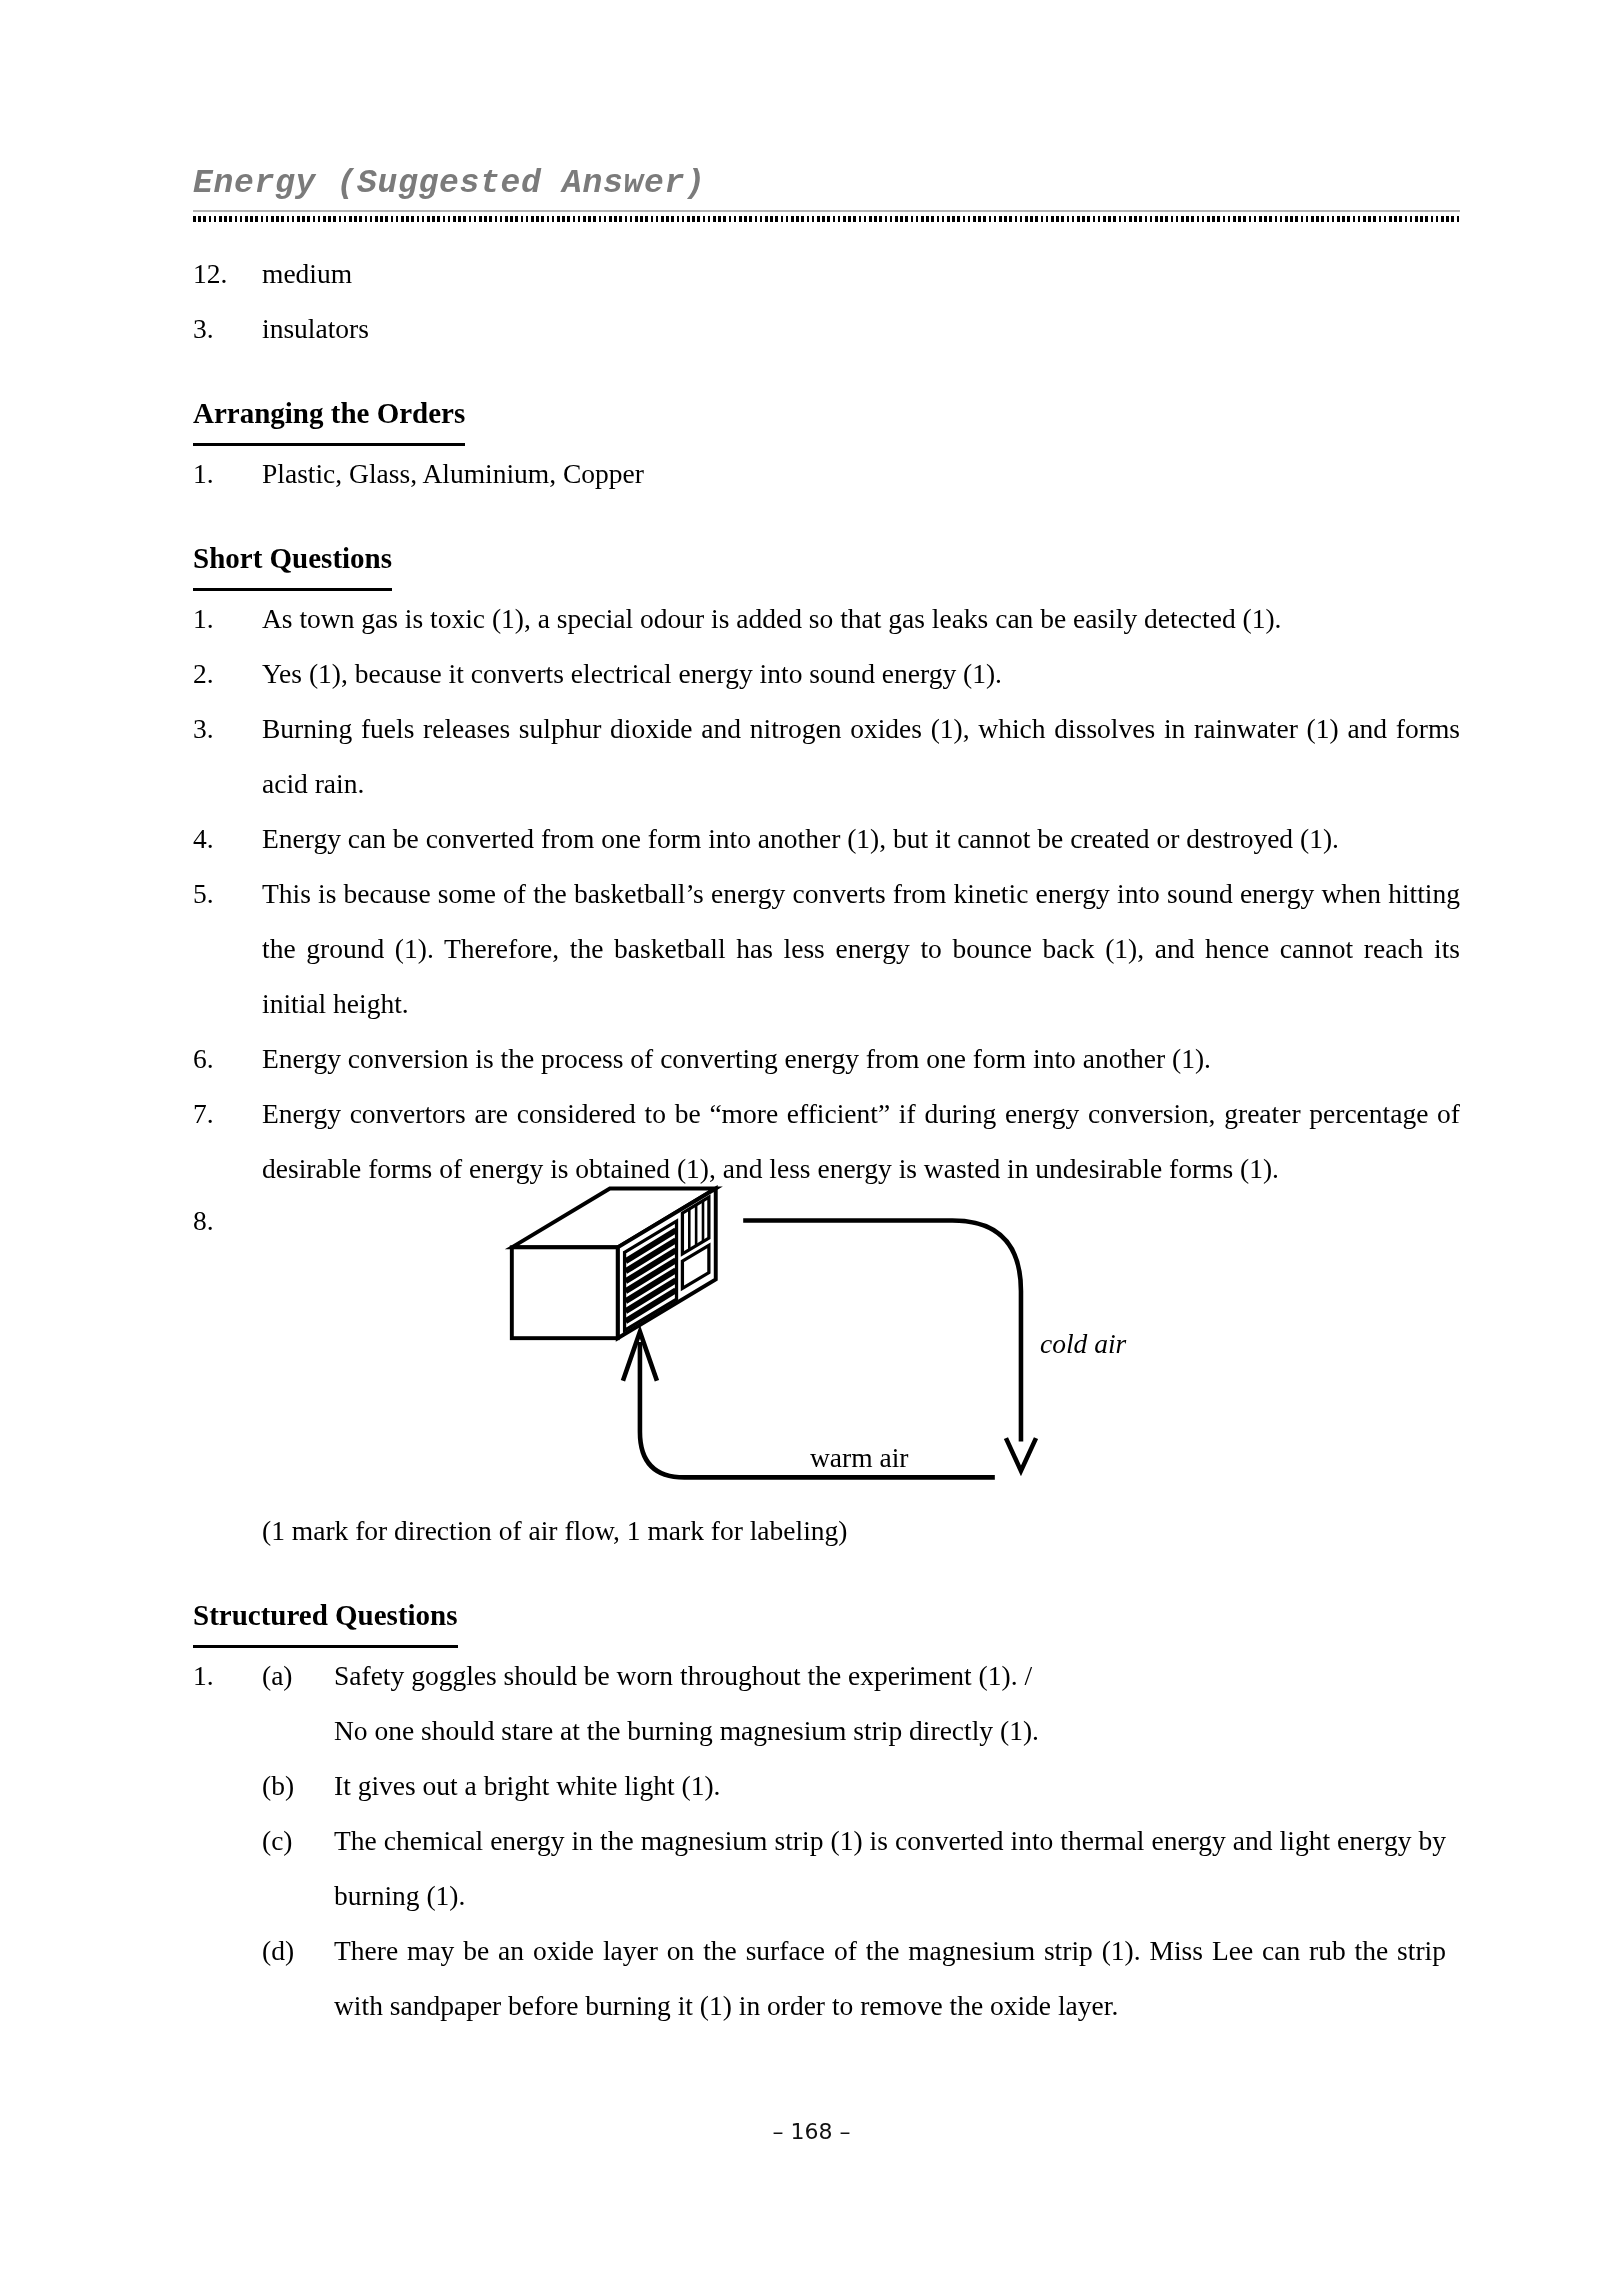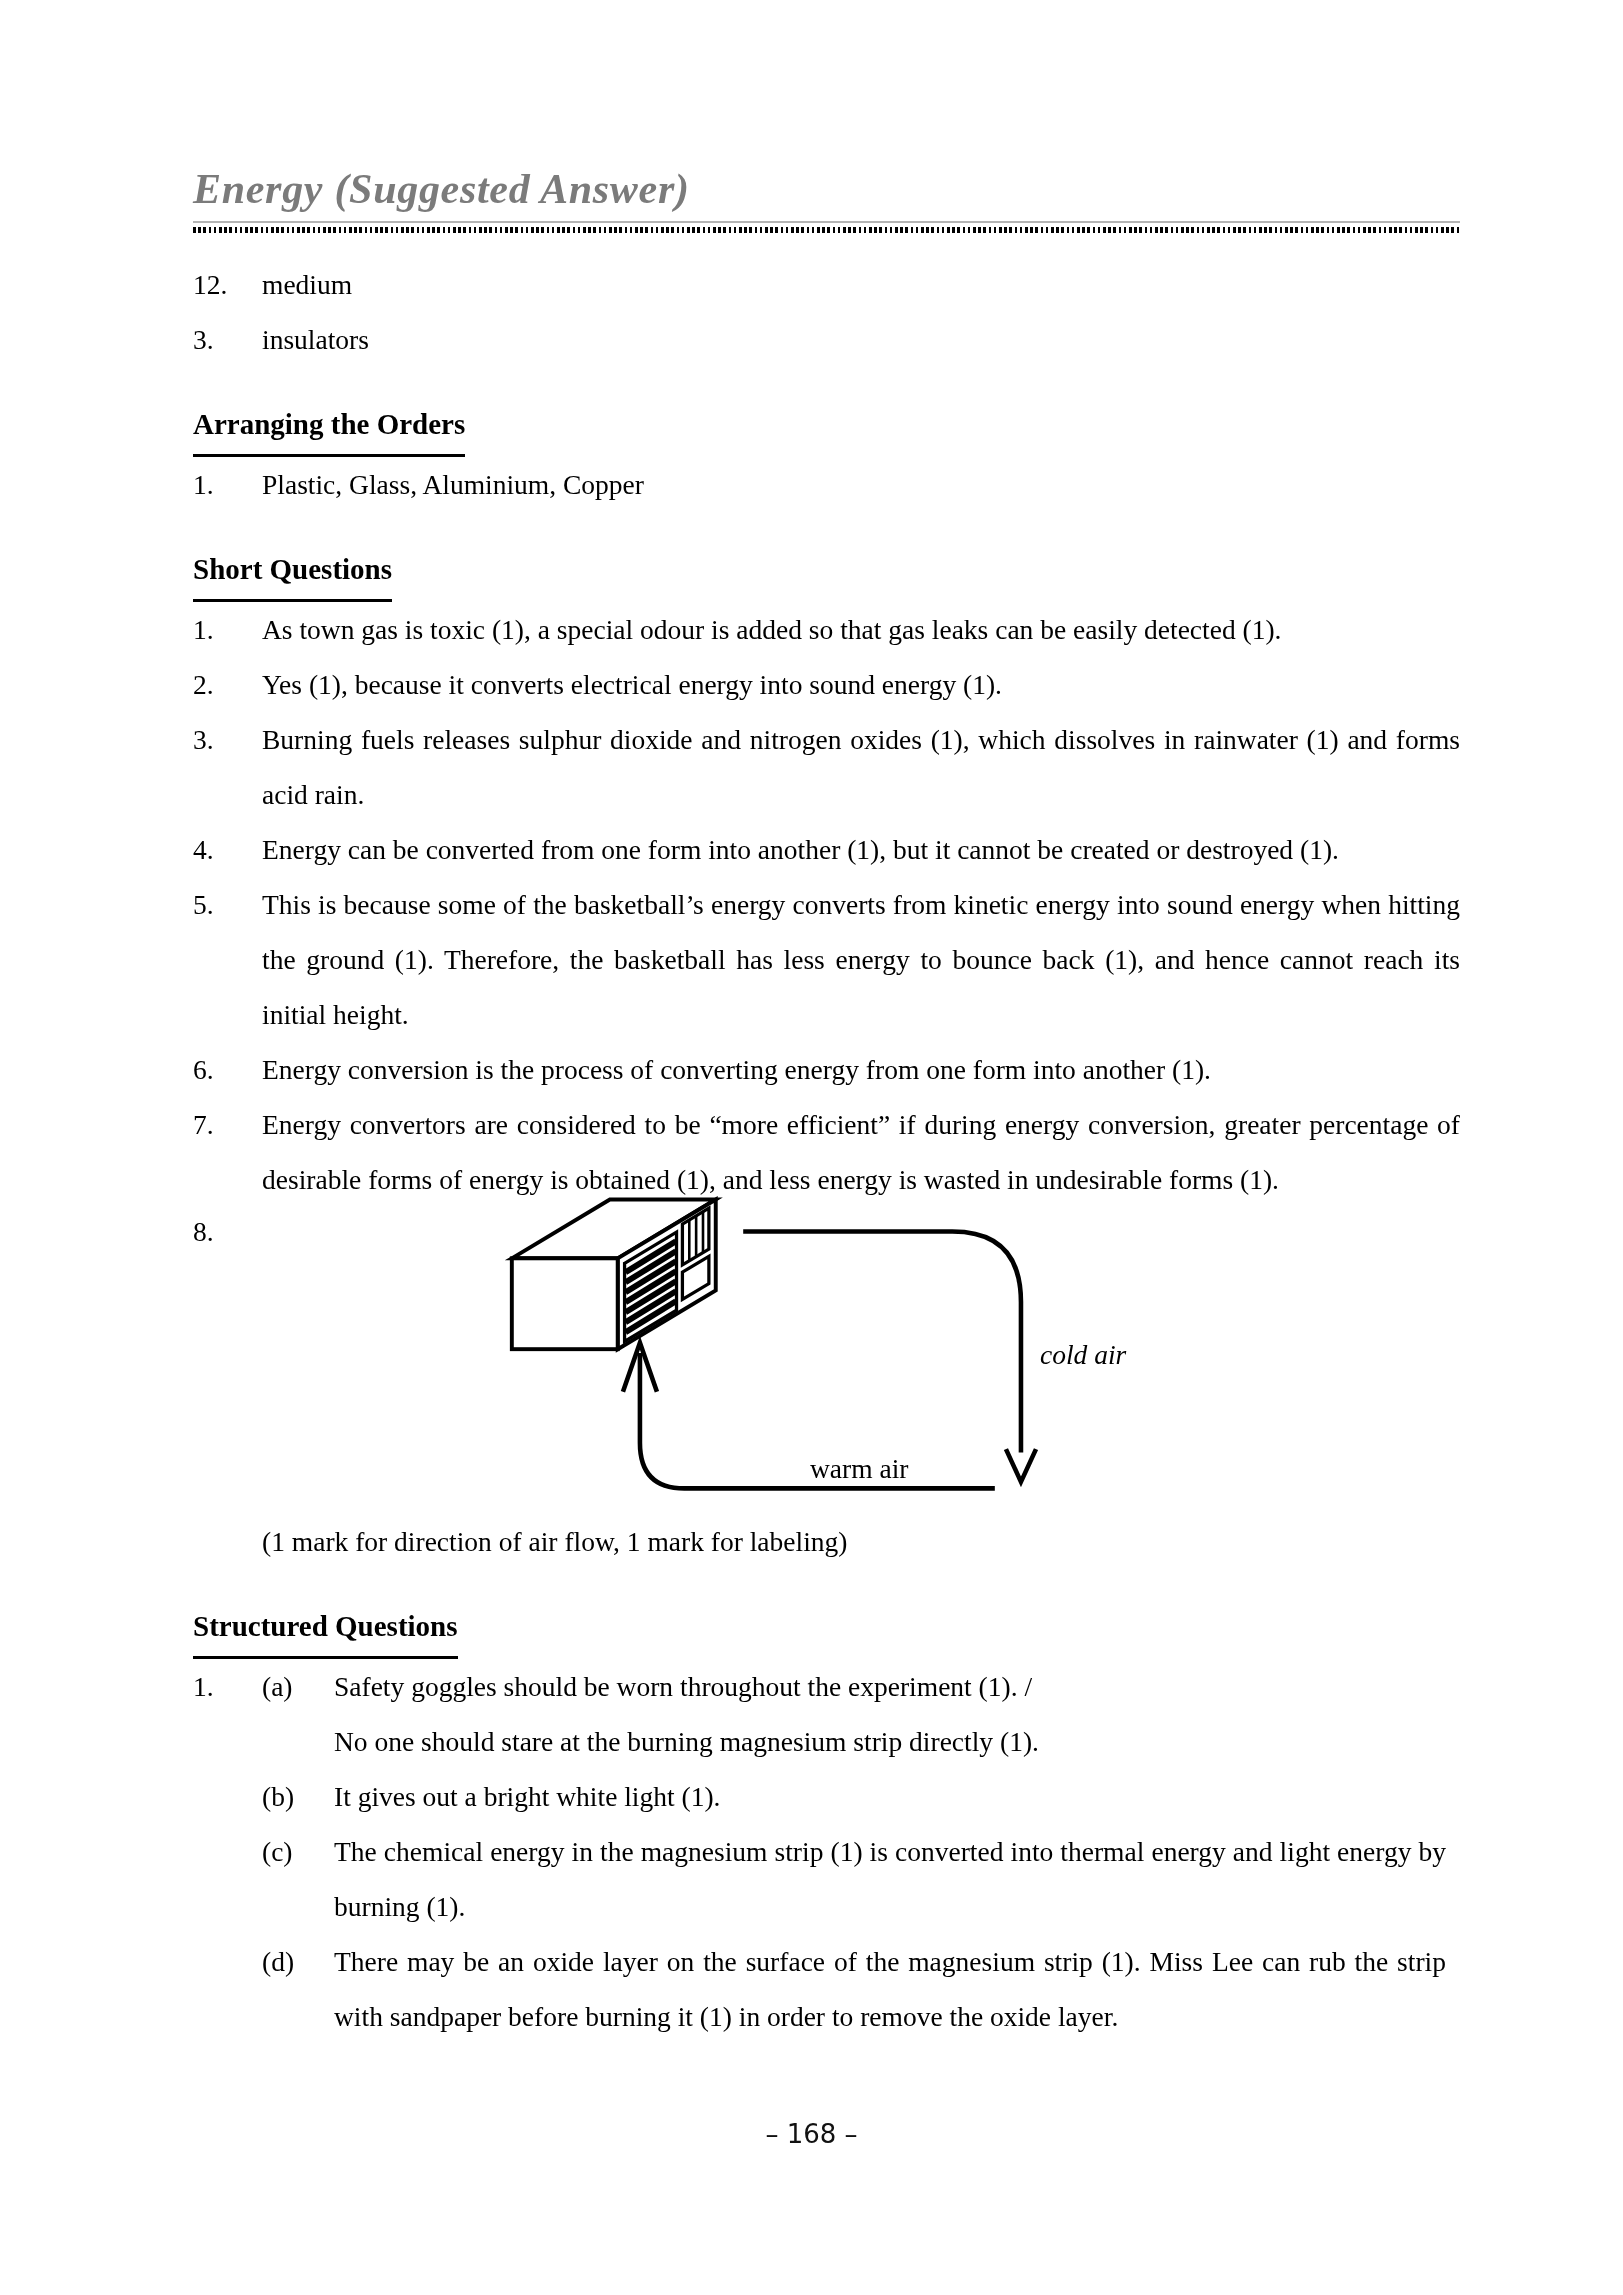--- a/index.html
+++ b/index.html
@@ -11,23 +11,23 @@
     margin:0 auto;
     padding:165px 163px 0 193px;
     overflow:hidden;
     font-family:"Liberation Serif", serif;
     font-size:27.5px;
     color:#000;
   }
   
   .hdr { border-bottom:2px solid #b4b4b4; padding-bottom:7.9px; }
   .hdr-title {
-    font-family:Liberation Serif, serif;
+    font-family:Liberation Mono, monospace;
     font-weight:bold; font-style:italic;
-    font-size:42px; color:#7b7b7b; letter-spacing:0.7px;text-align:center;
+    font-size:33px; color:#7b7b7b; letter-spacing:0.7px;text-align:center;
   }
   .dotted-rule {
     margin-top:4.6px; height:5.9px;
     background:repeating-linear-gradient(90deg,#000 0 2.6px,transparent 2.6px 5.2px);
   }
   
   .flow { margin-top:23.6px; }
   .row { display:flex; line-height:55px; }
   .numcol { flex:0 0 69px; }
   .lettercol { flex:0 0 72px; }
@@ -47,21 +47,21 @@
   .lbl-cold { left:847px; top:128px;font-style:italic; }
   .lbl-warm { left:573px; top:242px;margin-left:44px; }
   .caption-row { display:flex; line-height:55px; margin-top:9.2px;align-items:flex-end; }
   
   .txtline { line-height:55px; }
   
   .footer {
     position:absolute; left:0; top:2119px; width:1623px;
     text-align:center;
     font-family:"DejaVu Sans", sans-serif;
-    font-size:26px; color:#111;
+    font-size:22px; color:#111;
   }
 </style>
 </head>
 <body>
 
 <div class="page">
 
   <div class="hdr">
     <span class="hdr-title">Energy (Suggested Answer)</span>
   </div>

